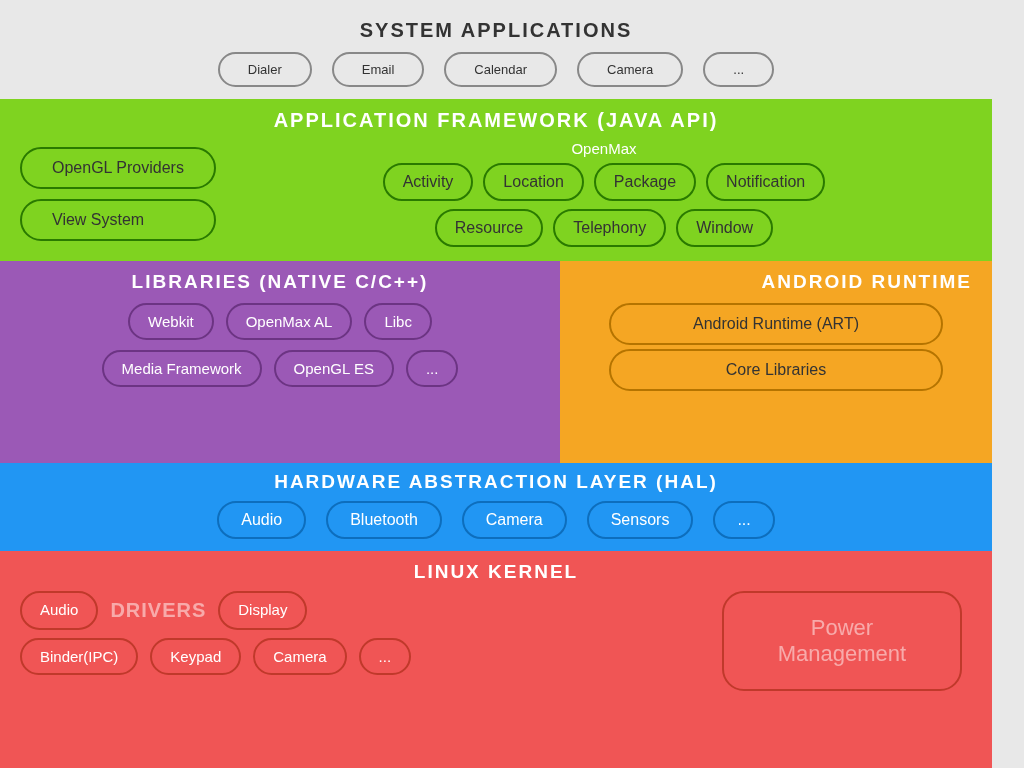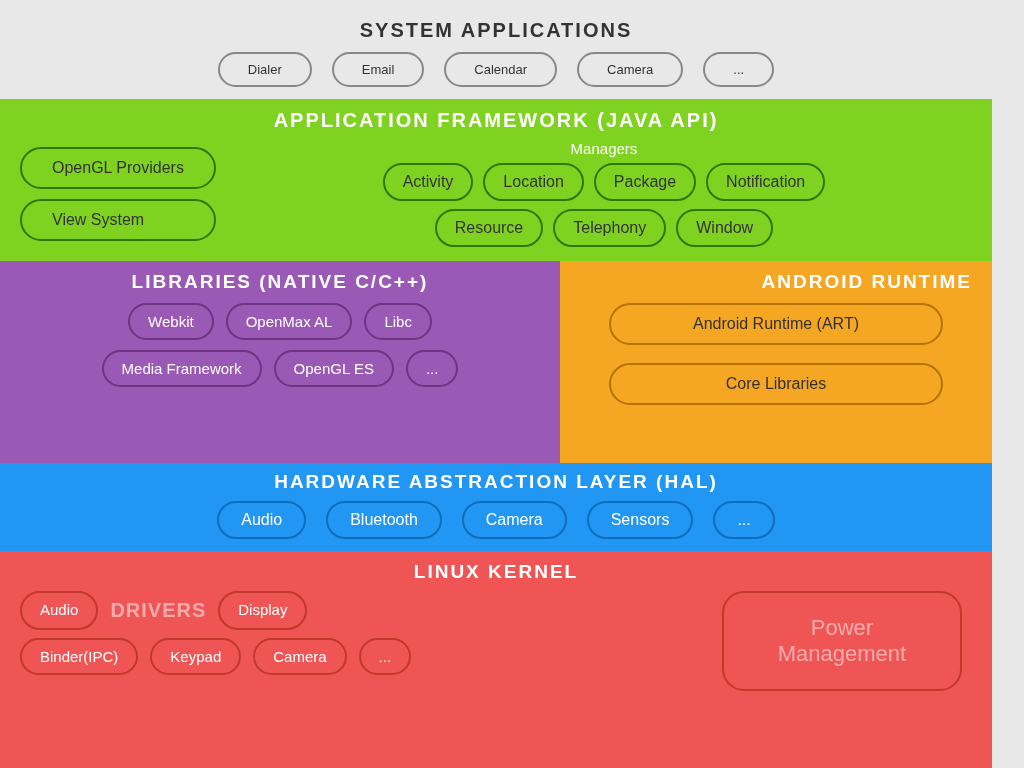--- a/index.html
+++ b/index.html
@@ -179,21 +179,21 @@
       font-size: 19px;
       font-weight: bold;
       letter-spacing: 2px;
       color: #fff;
       margin-bottom: 10px;
     }
 
     .runtime-items {
       display: flex;
       flex-direction: column;
-      gap: 18px;
+      gap: 4px;
       align-items: center;
     }
 
     .orange-box {
       border: 2px solid #b57400;
       border-radius: 22px;
       padding: 10px 30px;
       font-size: 16px;
       color: #333;
       background: #F5A623;
@@ -331,21 +331,21 @@
   </div>
 
   <div class="app-framework">
     <div class="framework-title">APPLICATION FRAMEWORK (JAVA API)</div>
     <div class="framework-content">
       <div class="framework-left">
         <div class="green-box-large">OpenGL Providers</div>
         <div class="green-box-large">View System</div>
       </div>
       <div class="framework-right">
-        <div class="managers-label">Managers</div>
+        <div class="managers-label">OpenMax</div>
         <div class="managers-rows">
           <div class="managers-row">
             <div class="green-box">Activity</div>
             <div class="green-box">Location</div>
             <div class="green-box">Package</div>
             <div class="green-box">Notification</div>
           </div>
           <div class="managers-row">
             <div class="green-box">Resource</div>
             <div class="green-box">Telephony</div>

